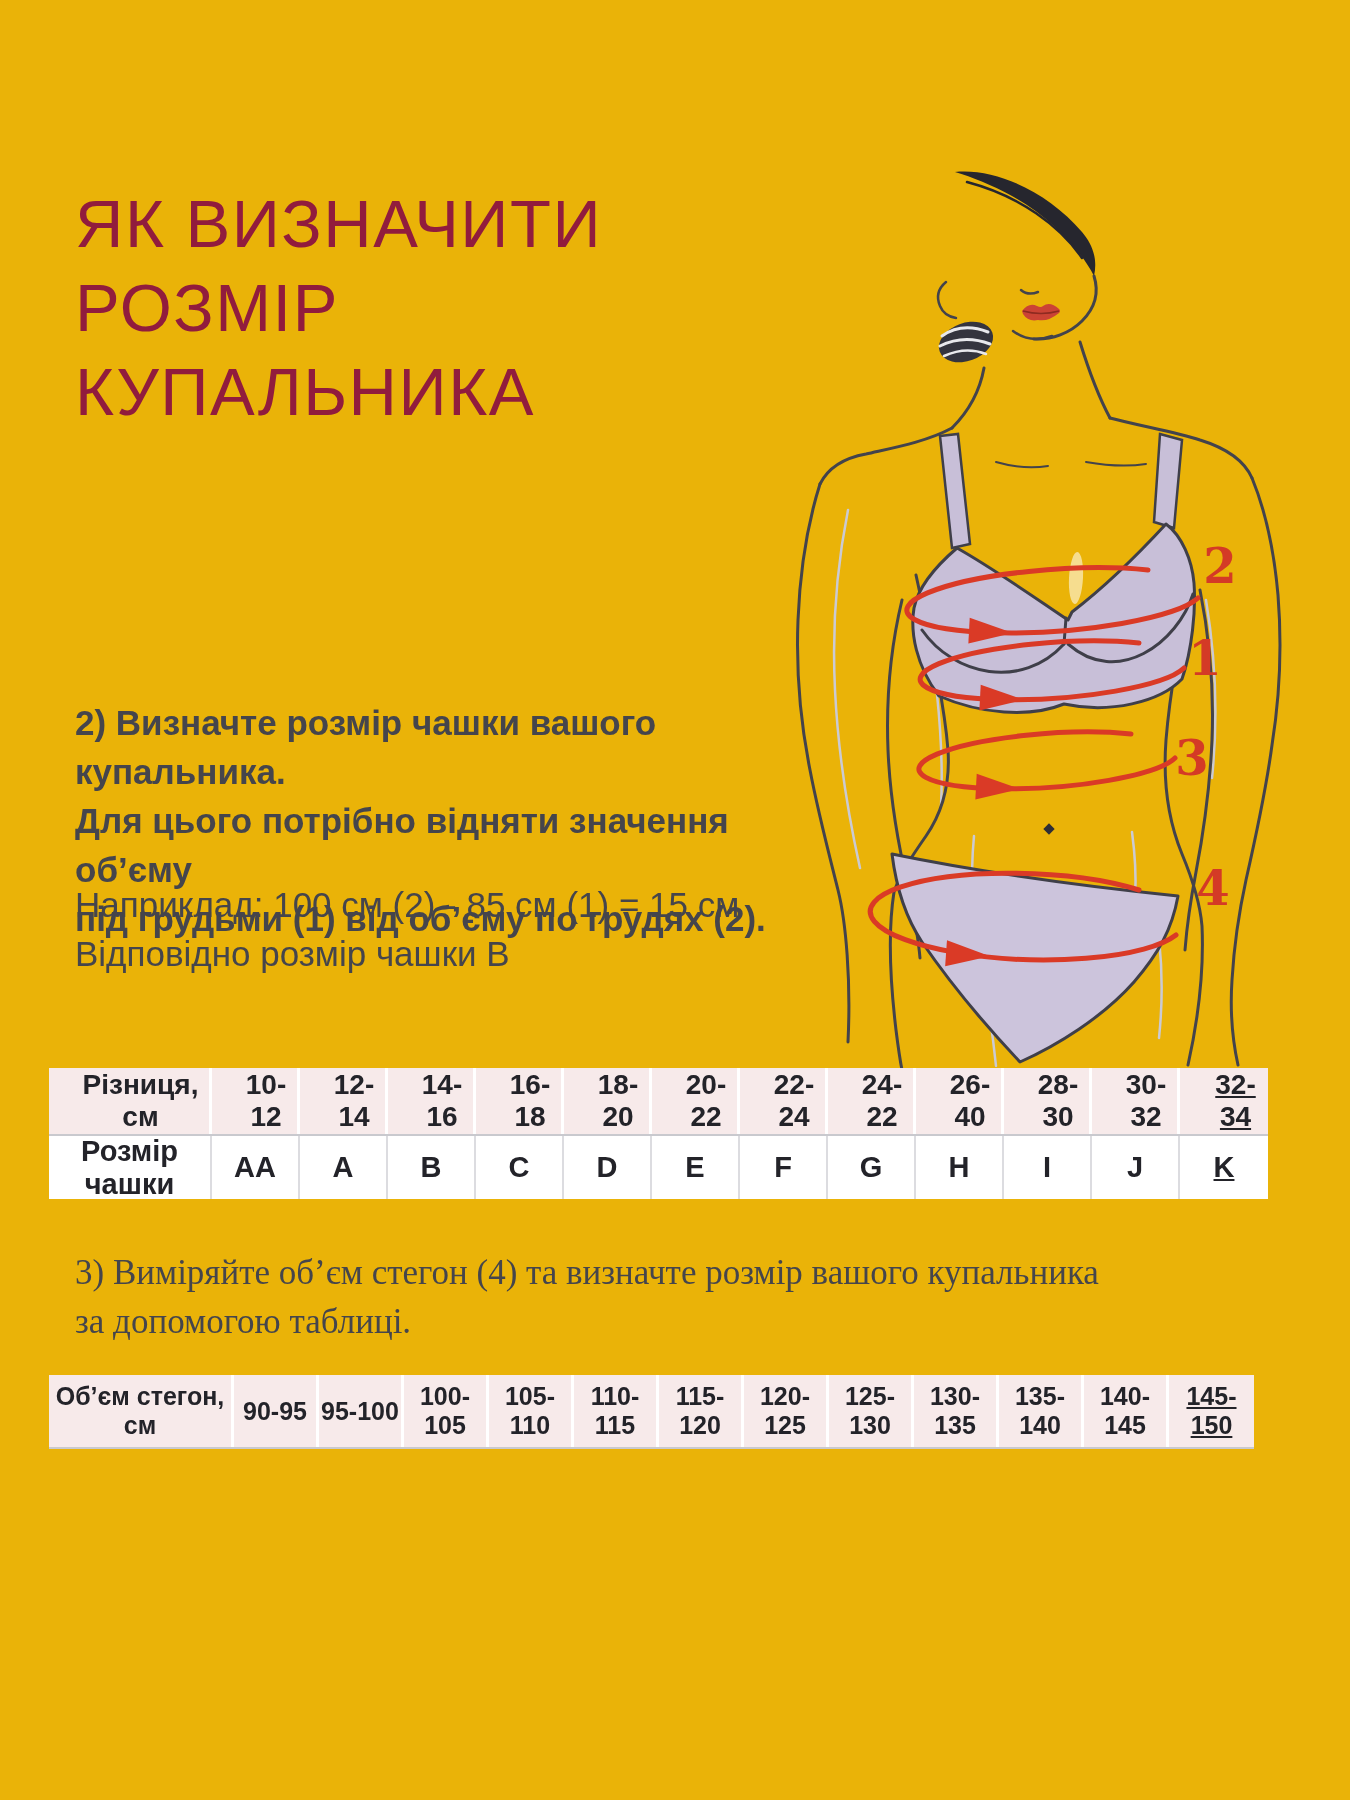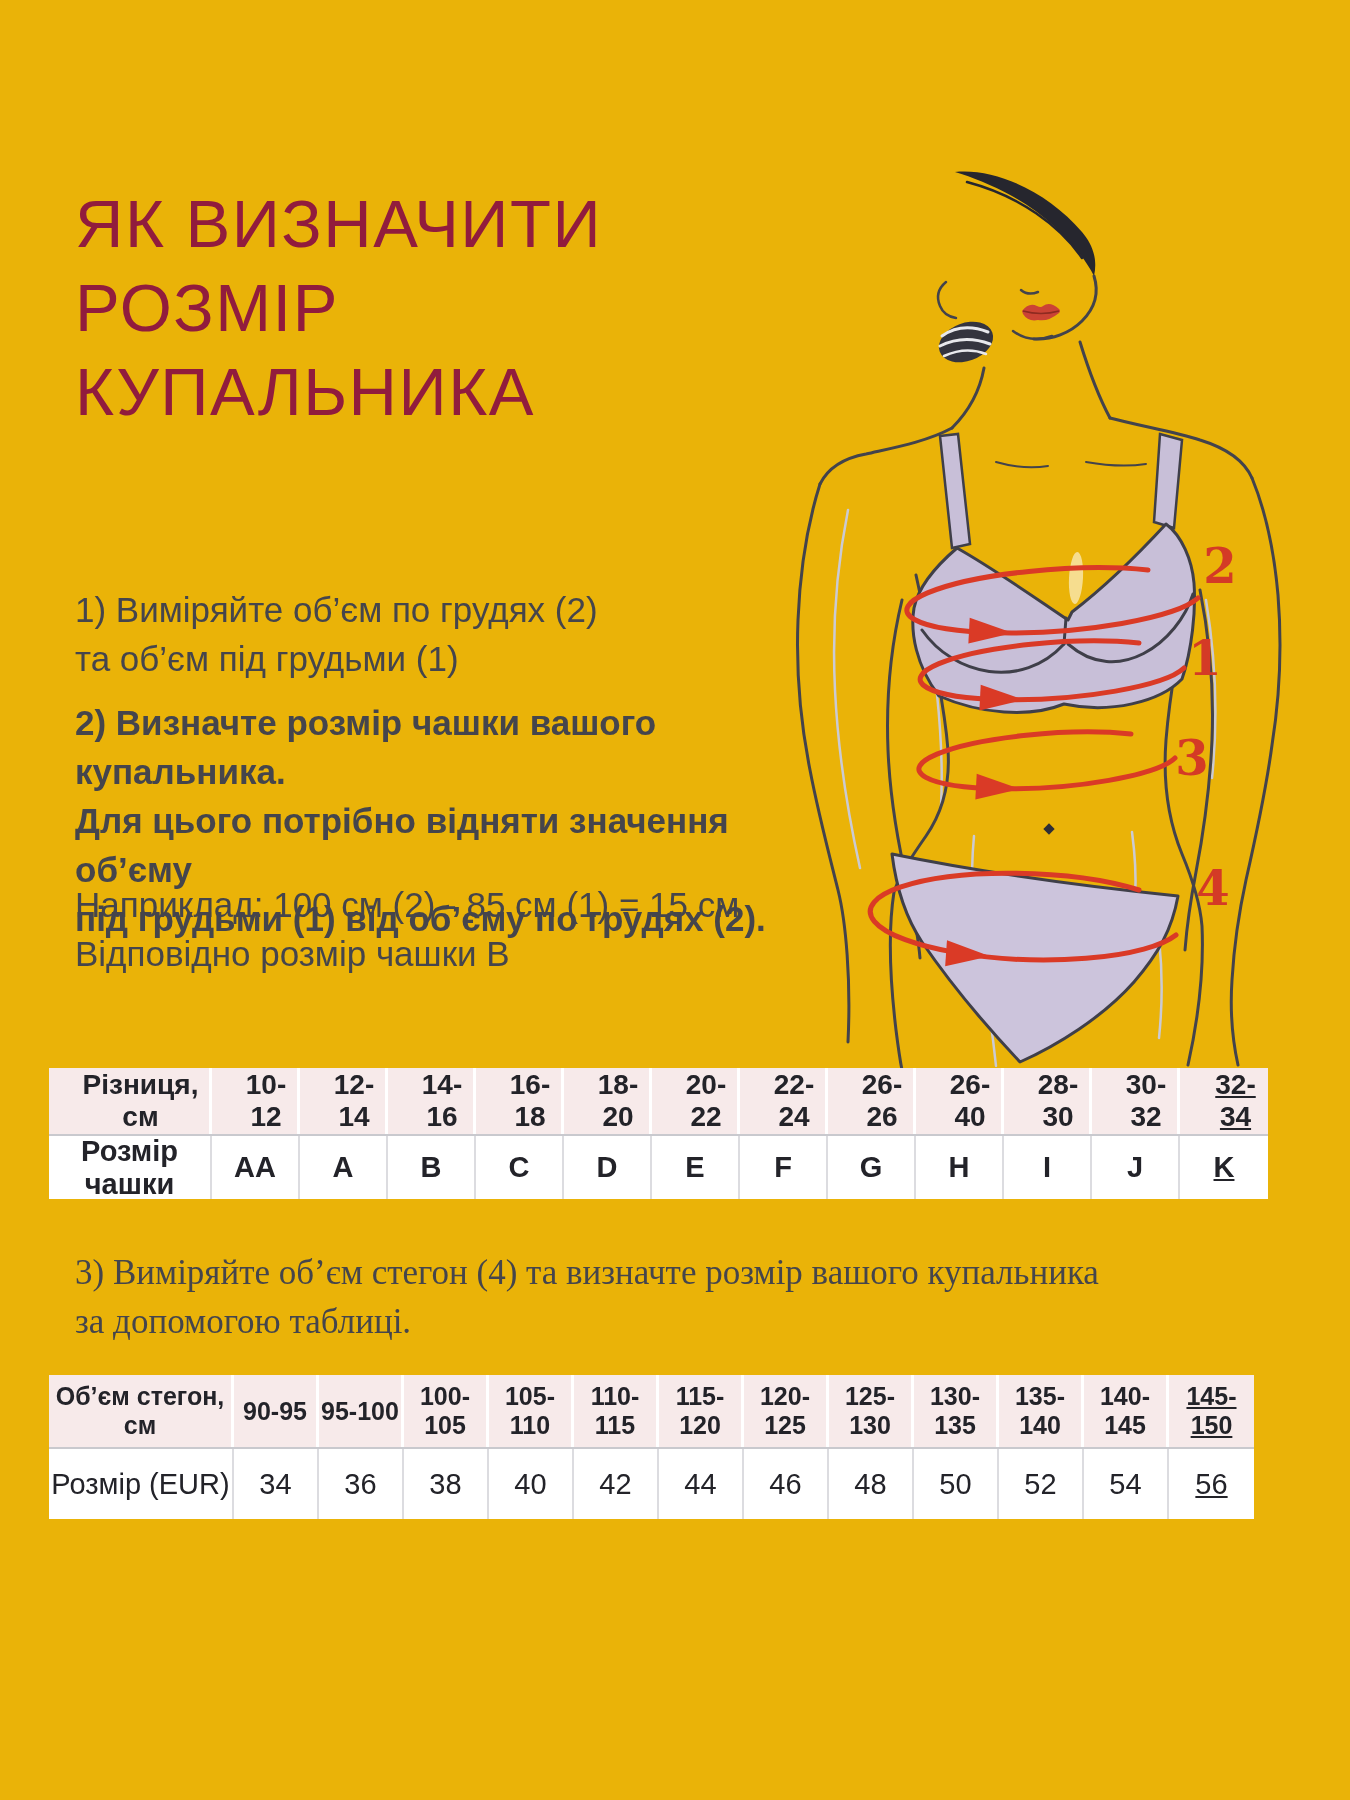--- a/index.html
+++ b/index.html
@@ -45,22 +45,20 @@
 </style>
 </head>
 <body>
 
 <div id="page">
 
   <div id="title">ЯК ВИЗНАЧИТИ
 РОЗМІР
 КУПАЛЬНИКА</div>
 
-  <div id="step1" class="step">1) Виміряйте об’єм по грудях (2)
-та об’єм під грудьми (1)</div>
   <div id="step2" class="step">2) Визначте розмір чашки вашого купальника.
 Для цього потрібно відняти значення об’єму
 під грудьми (1) від об’єму по грудях (2).</div>
   <div id="example" class="step">Наприклад: 100 см (2) - 85 см (1) = 15 см
 Відповідно розмір чашки B</div>
   <div id="step3" class="step">3) Виміряйте об’єм стегон (4) та визначте розмір вашого купальника
 за допомогою таблиці.</div>
 
   <div id="figure-wrap">
     <svg width="620" height="940" viewBox="0 0 620 940" xmlns="http://www.w3.org/2000/svg">
@@ -164,21 +162,21 @@
   <div id="cup-table" class="size-table">
     <div class="t-row head-row" id="t1r1">
       <div class="cell row-label">Різниця, см</div>
     <div class="cell">10-12</div>
         <div class="cell">12-14</div>
         <div class="cell">14-16</div>
         <div class="cell">16-18</div>
         <div class="cell">18-20</div>
         <div class="cell">20-22</div>
         <div class="cell">22-24</div>
-        <div class="cell">26-26</div>
+        <div class="cell">24-22</div>
         <div class="cell">26-40</div>
         <div class="cell">28-30</div>
         <div class="cell">30-32</div>
         <div class="cell">32-34</div>
       </div>
     <div class="t-row body-row" id="t1r2">
       <div class="cell row-label">Розмір чашки</div>
     <div class="cell">AA</div>
         <div class="cell">A</div>
         <div class="cell">B</div>
@@ -203,30 +201,15 @@
         <div class="cell">105-110</div>
         <div class="cell">110-115</div>
         <div class="cell">115-120</div>
         <div class="cell">120-125</div>
         <div class="cell">125-130</div>
         <div class="cell">130-135</div>
         <div class="cell">135-140</div>
         <div class="cell">140-145</div>
         <div class="cell">145-150</div>
       </div>
-    <div class="t-row body-row" id="t2r2">
-      <div class="cell row-label">Розмір (EUR)</div>
-    <div class="cell">34</div>
-        <div class="cell">36</div>
-        <div class="cell">38</div>
-        <div class="cell">40</div>
-        <div class="cell">42</div>
-        <div class="cell">44</div>
-        <div class="cell">46</div>
-        <div class="cell">48</div>
-        <div class="cell">50</div>
-        <div class="cell">52</div>
-        <div class="cell">54</div>
-        <div class="cell">56</div>
-      </div>
   </div>
 
 </div>
 
 </body></html>

